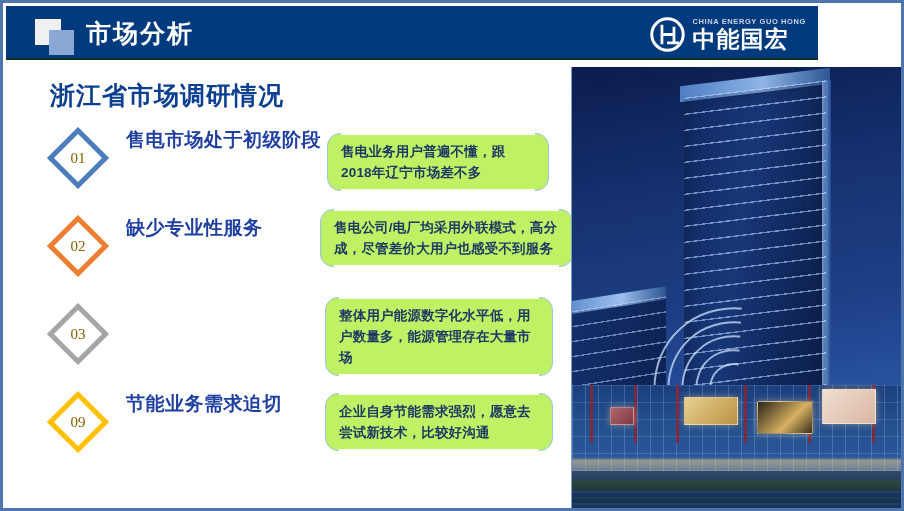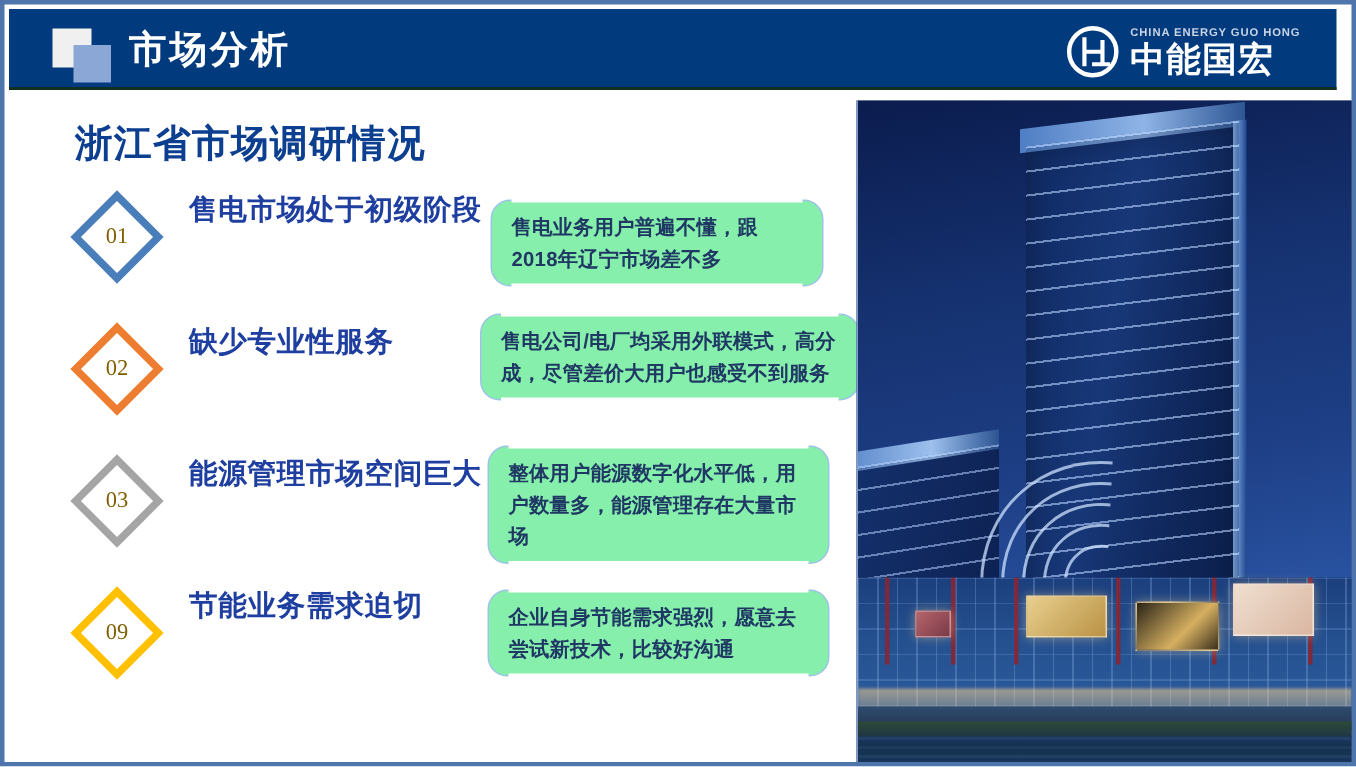--- a/index.html
+++ b/index.html
@@ -19,21 +19,21 @@
     box-sizing: border-box;
     border: 3px solid #4f76ac;
     overflow: hidden;
   }
 
   
   .header-bar {
     position: absolute;
     left: 3px;
     top: 3px;
-    width: 885px;
+    width: 812px;
     height: 54px;
     background: #023a7e;
     border-bottom: 2px solid #12301f;
     box-sizing: border-box;
     overflow: hidden;
   }
   .hdr-sq-white {
     position: absolute;
     left: 29px;
     top: 13px;
@@ -57,21 +57,21 @@
     font-weight: bold;
     color: #ffffff;
     letter-spacing: 2px;
     line-height: 32px;
     white-space: nowrap;
   }
 
   
   .logo {
     position: absolute;
-    right: 24px;
+    right: 12px;
     top: 8px;
     height: 40px;
     display: flex;
     align-items: center;
     gap: 7px;
   }
   .logo-mark {
     width: 37px;
     height: 37px;
     flex: none;
@@ -163,21 +163,21 @@
     white-space: nowrap;
     letter-spacing: 0.5px;
   }
 
   
   .callout {
     position: absolute;
     box-sizing: border-box;
     border: 1.4px solid #9dc3e6;
     border-radius: 13px;
-    background: #86efac;
+    background: #bef264;
     padding: 7px 12px 7px 13px;
     font-size: 13.5px;
     font-weight: bold;
     color: #1f3864;
     line-height: 21px;
     letter-spacing: 0.2px;
   }
   .callout::before,
   .callout::after {
     content: "";
@@ -415,21 +415,20 @@
         <div class="num">02</div>
       </div>
       <div class="row-label noselect">缺少专业性服务</div>
     </div>
 
     <div class="row">
       <div class="diamond">
         <div class="shape" id="shape-3" style="border-color: rgb(165, 165, 165);"></div>
         <div class="num">03</div>
       </div>
-      <div class="row-label noselect">能源管理市场空间巨大</div>
     </div>
 
     <div class="row">
       <div class="diamond">
         <div class="shape" id="shape-4" style="border-color: rgb(255, 192, 0);"></div>
         <div class="num">09</div>
       </div>
       <div class="row-label noselect">节能业务需求迫切</div>
     </div>
 

